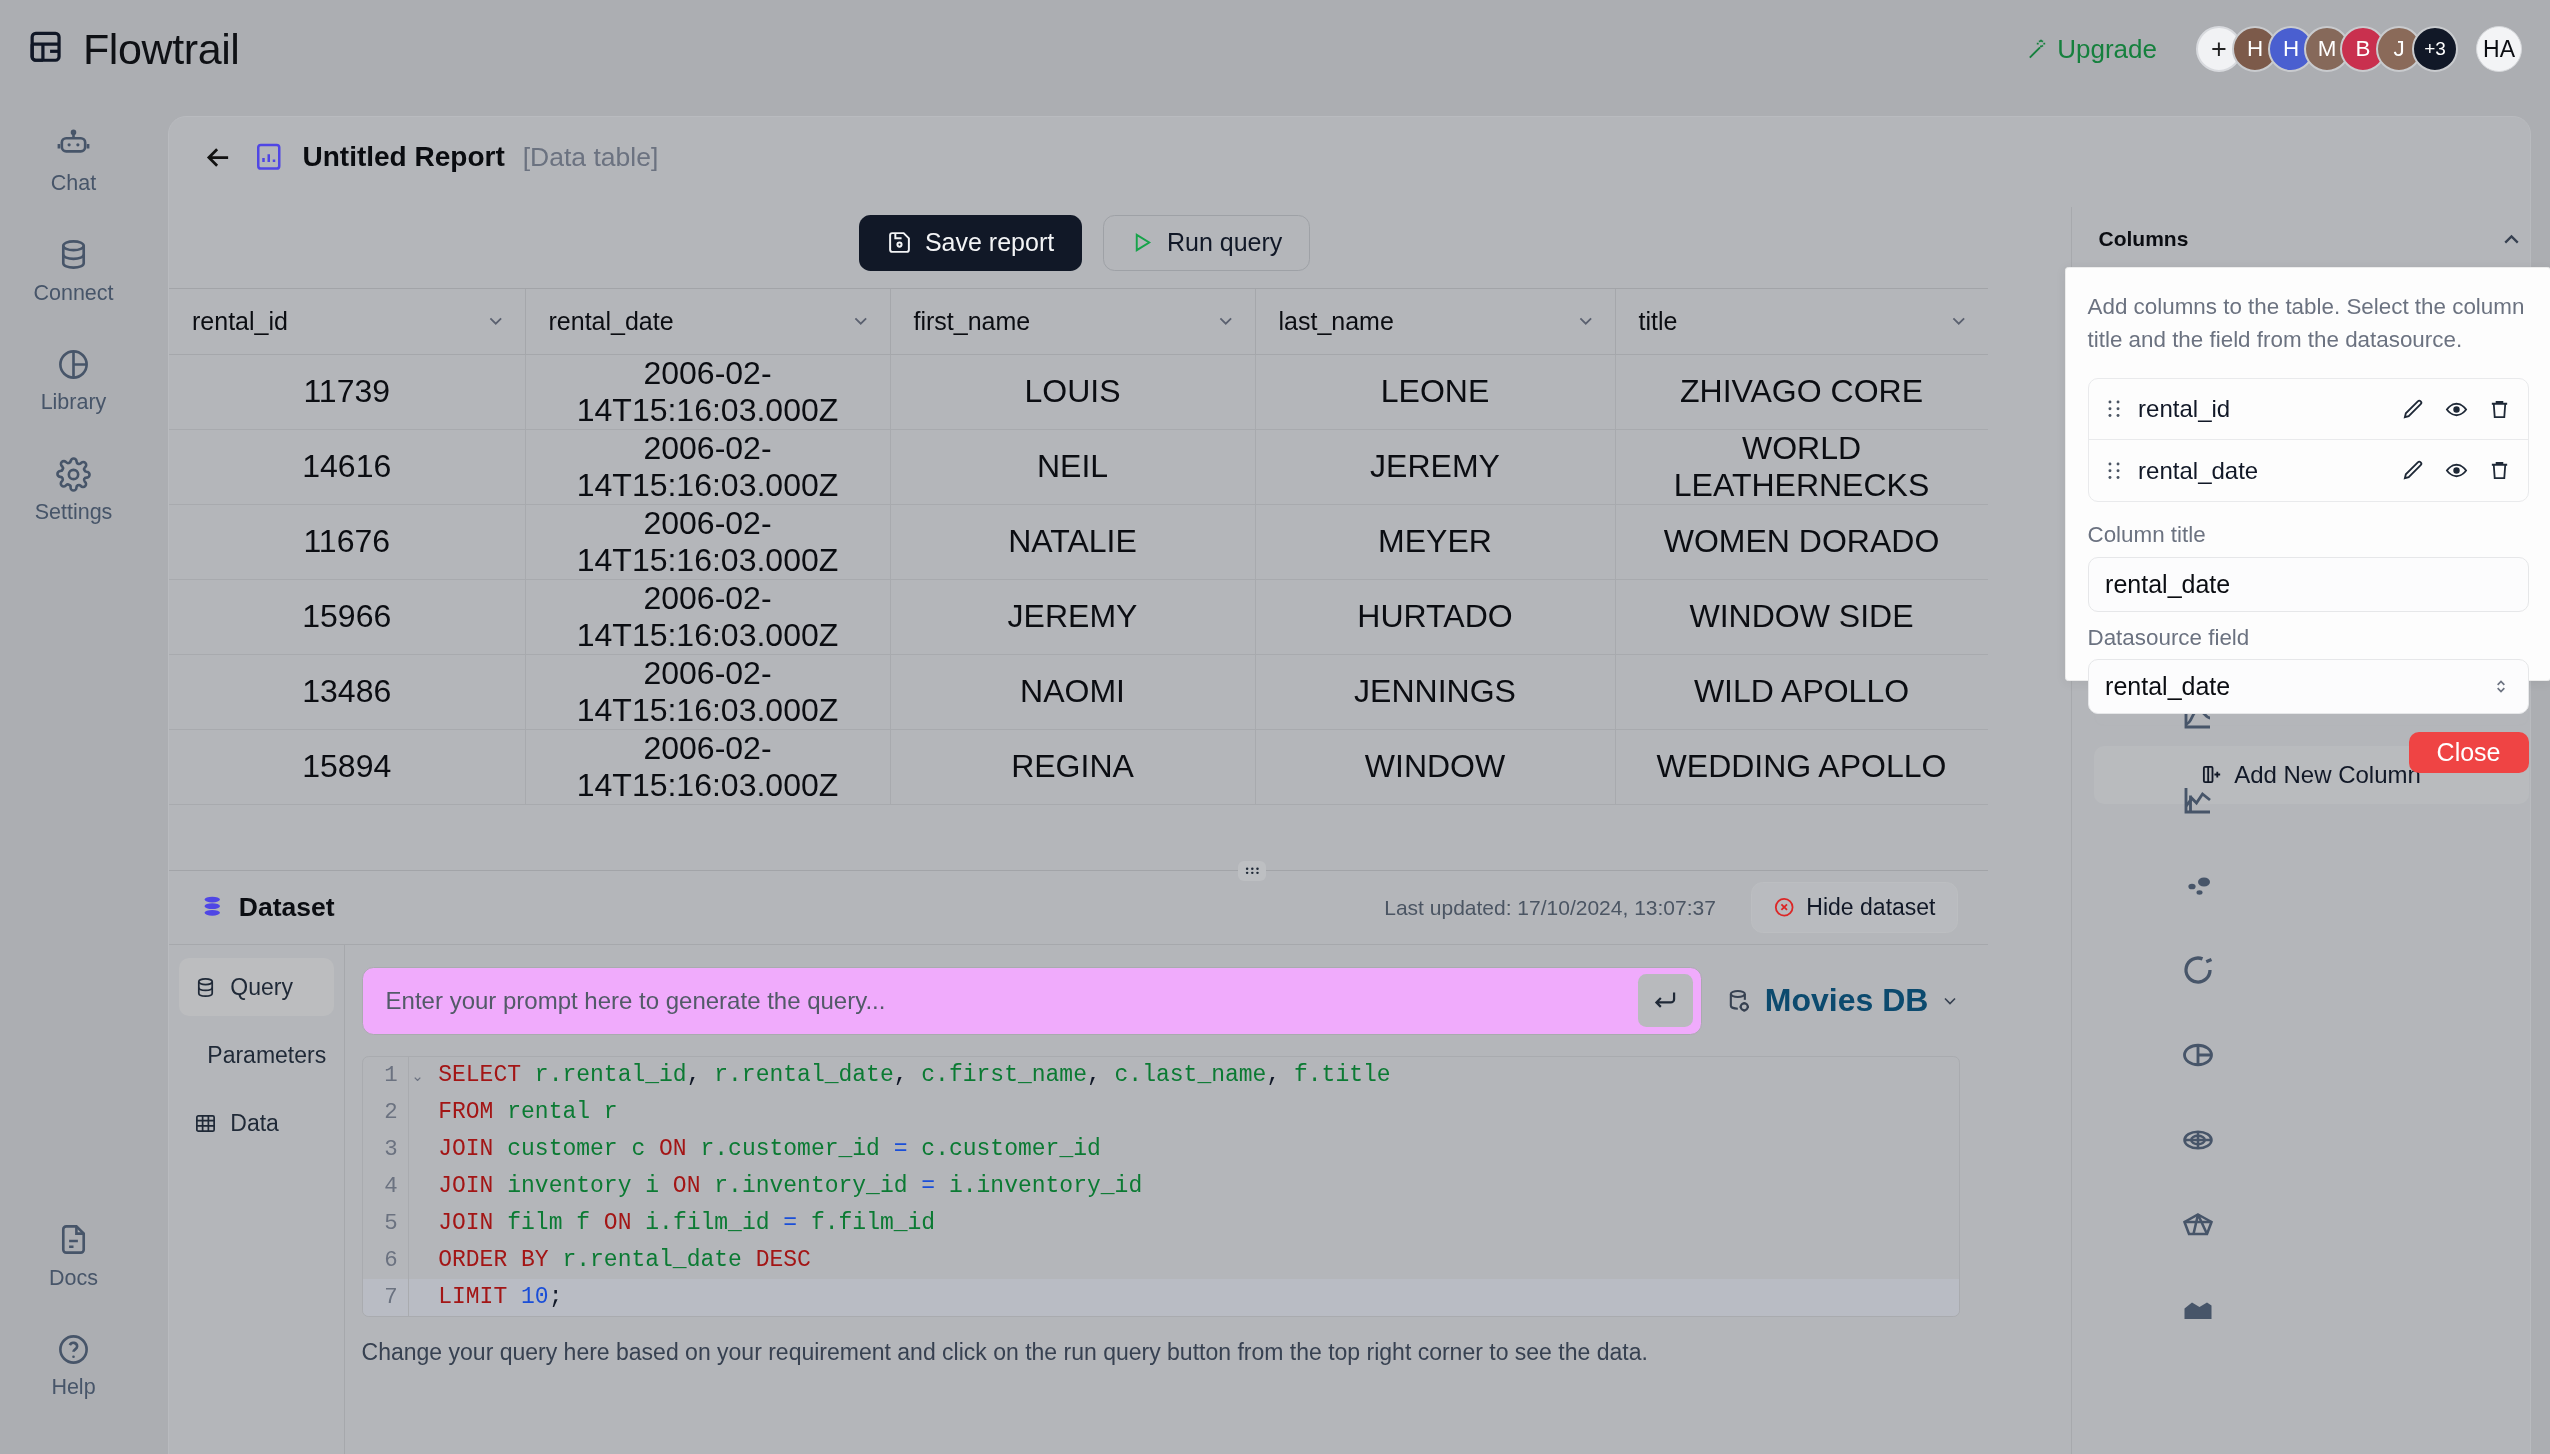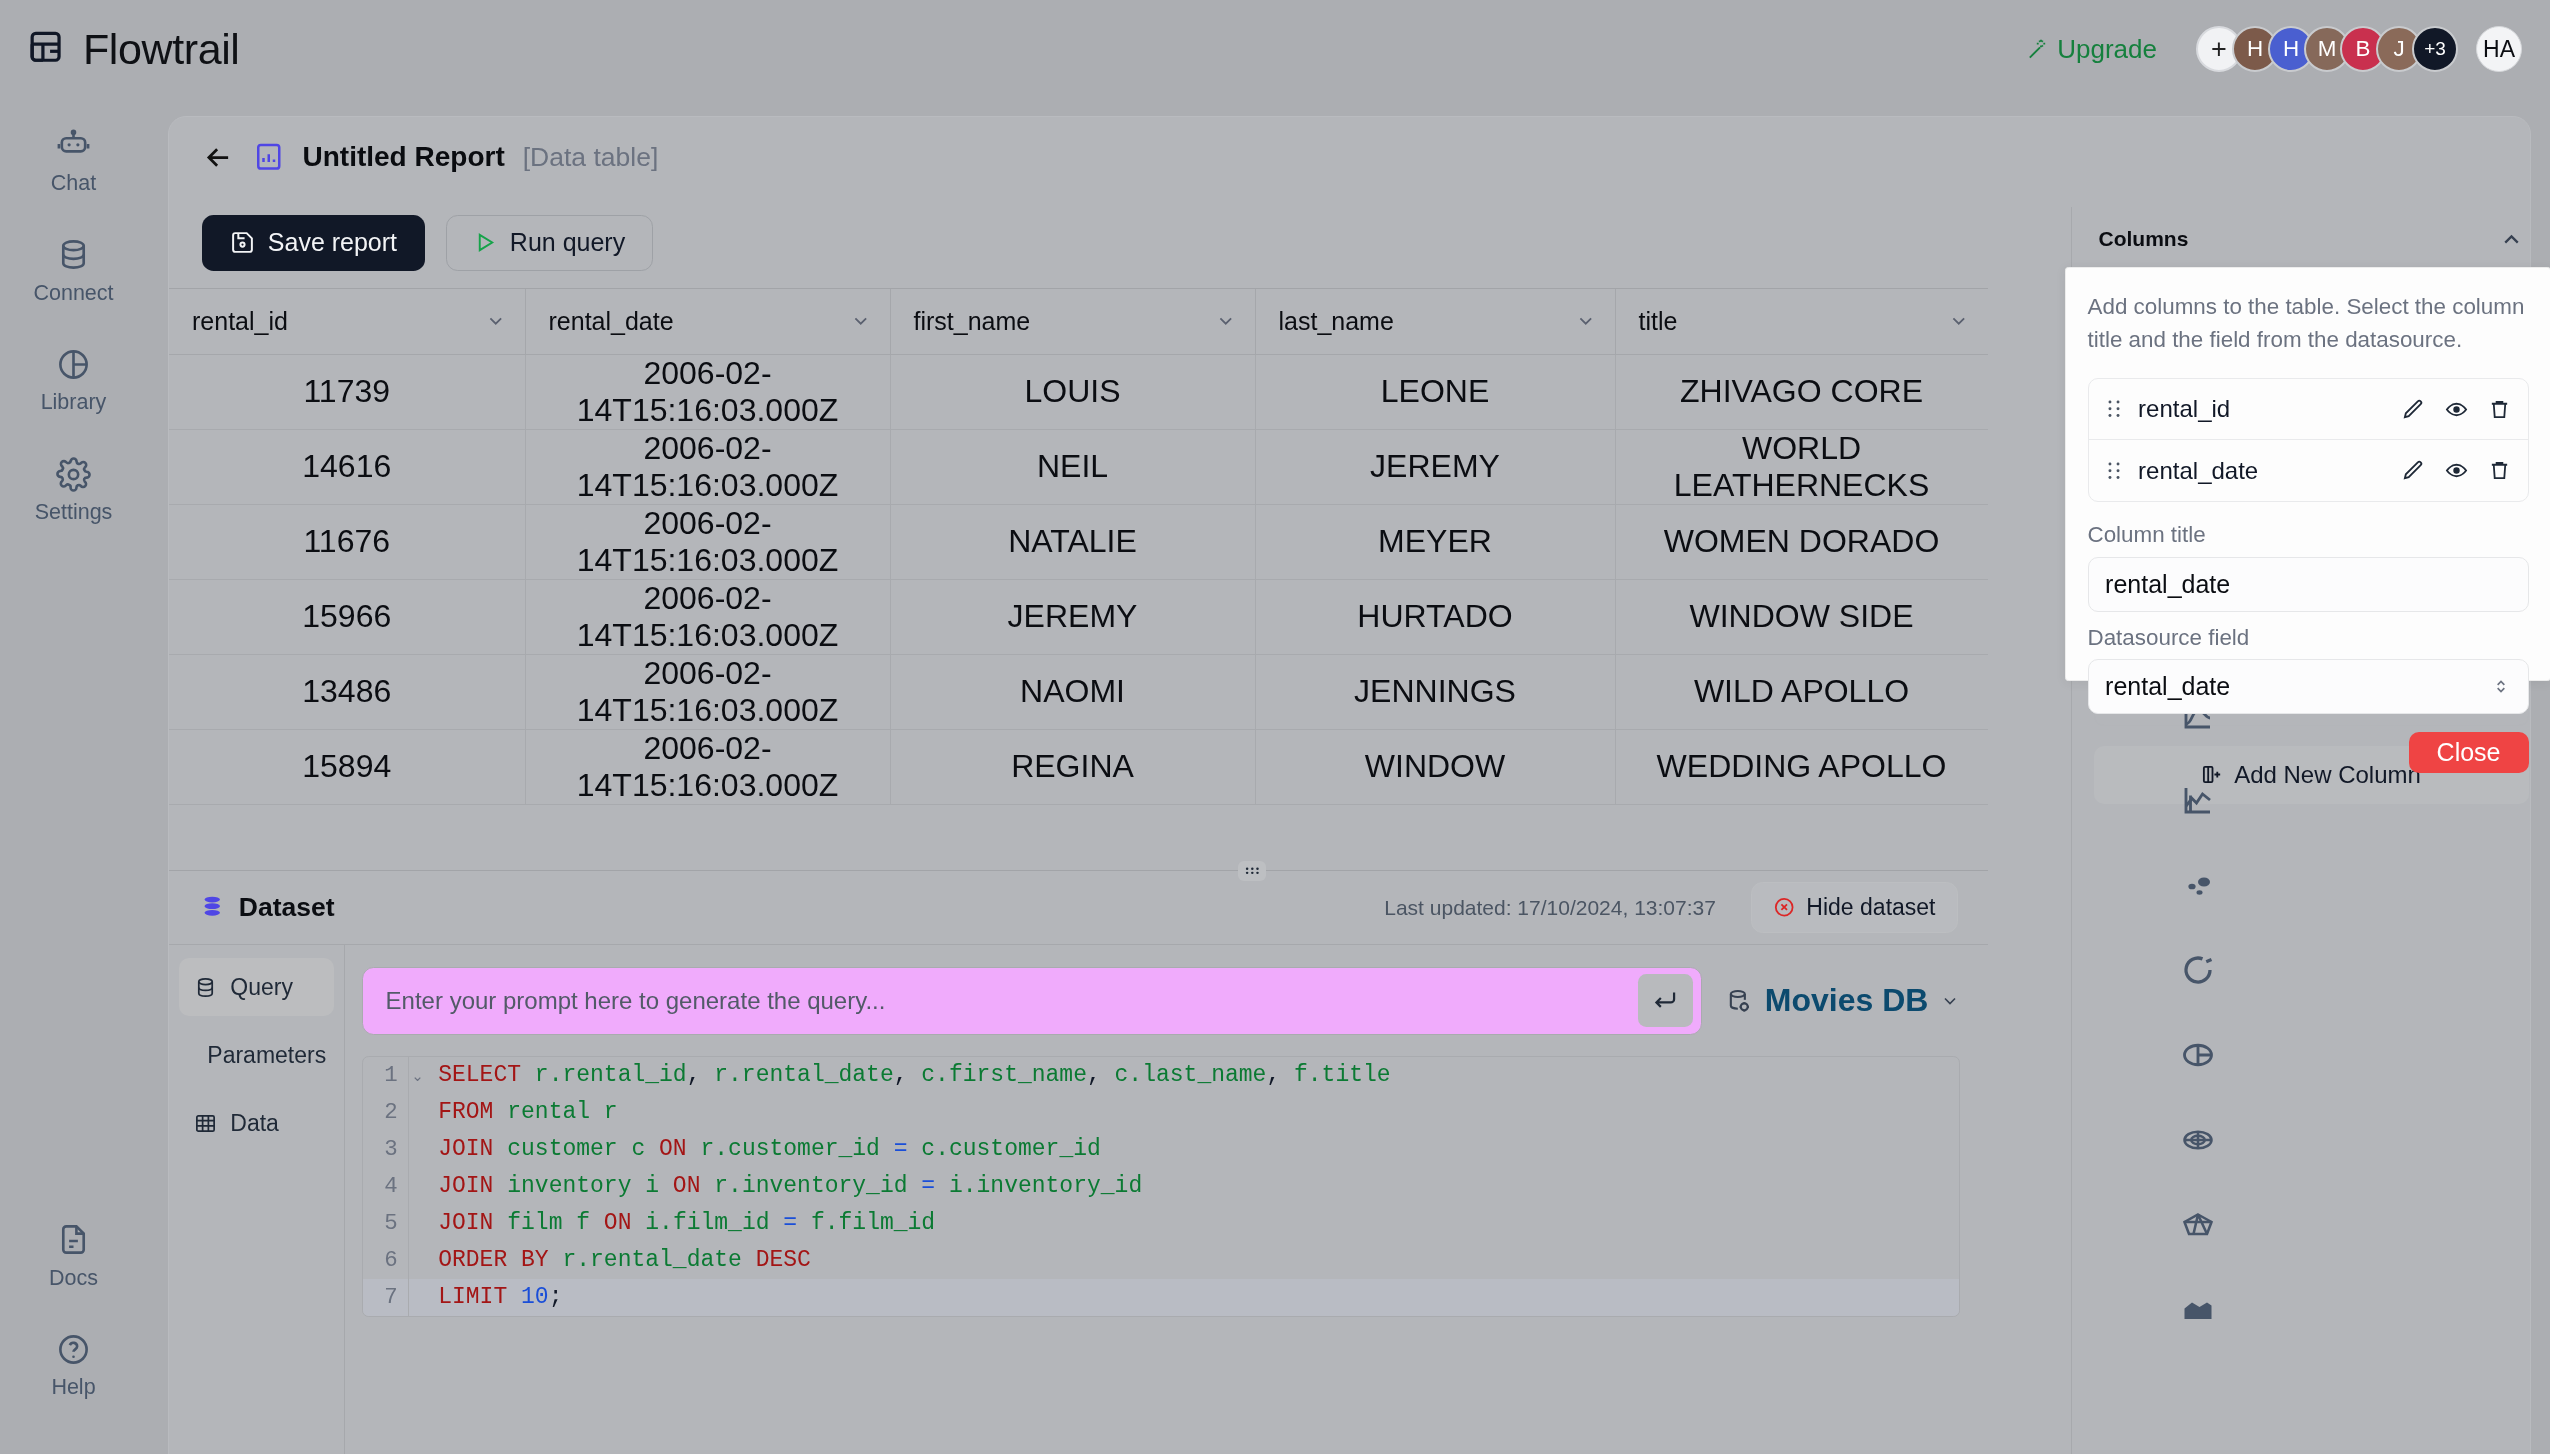--- a/index.html
+++ b/index.html
@@ -67,21 +67,21 @@
     height: 80px; display: flex; align-items: center; gap: 18px;
     padding: 0 33px;
   }
   .back-arrow { width: 33px; height: 33px; color: #111; cursor: pointer; }
   .rep-icon { width: 31.5px; height: 31.5px; color: #4f46e5; }
   .rep-title { font-size: 28px; font-weight: 700; color: #0a0c10; }
   .rep-sub { font-size: 26.5px; color: #6b7280; }
 
   
   .toolbar {
-    height: 91px; display: flex; align-items: center; justify-content: flex-start;
+    height: 91px; display: flex; align-items: center; justify-content: center;
     gap: 21.5px; padding: 0 563px 0 33px;
   }
   .btn {
     display: inline-flex; align-items: center; gap: 13.3px;
     height: 56px; padding: 0 26.5px; border-radius: 11.6px;
     font-size: 25px; cursor: pointer; border: 0.8px solid transparent;
   }
   .btn-save { background: #111827; color: #f3f4f6; }
   .btn-save svg { width: 25px; height: 25px; }
   .btn-run { background: transparent; color: #111827; border-color: #9ea1a6; }
@@ -575,20 +575,21 @@
               <div class="fold"></div>
               <div class="code-text"><span class="kw">ORDER BY</span><span class="pn"> </span><span class="id">r.rental_date</span><span class="pn"> </span><span class="kw">DESC</span></div>
             </div>
             <div class="code-line cur">
               <div class="gutter">7</div>
               <div class="fold"></div>
               <div class="code-text"><span class="kw">LIMIT</span><span class="pn"> </span><span class="num">10</span><span class="pn">;</span></div>
             </div>
           </div>
 
+        <div class="hint">Change your query here based on your requirement and click on the run query button from the top right corner to see the data.</div>
       </div>
     </div>
   </div>
 
   <div class="typerail">
     <div class="type-btn active">
       <svg viewBox="0 0 24 24" fill="none" stroke="currentColor" stroke-width="1.9">
         <rect x="3" y="6" width="18" height="12" rx="1.5"></rect>
           <path d="M3 12h18M12 6v12"></path>
       </svg>

